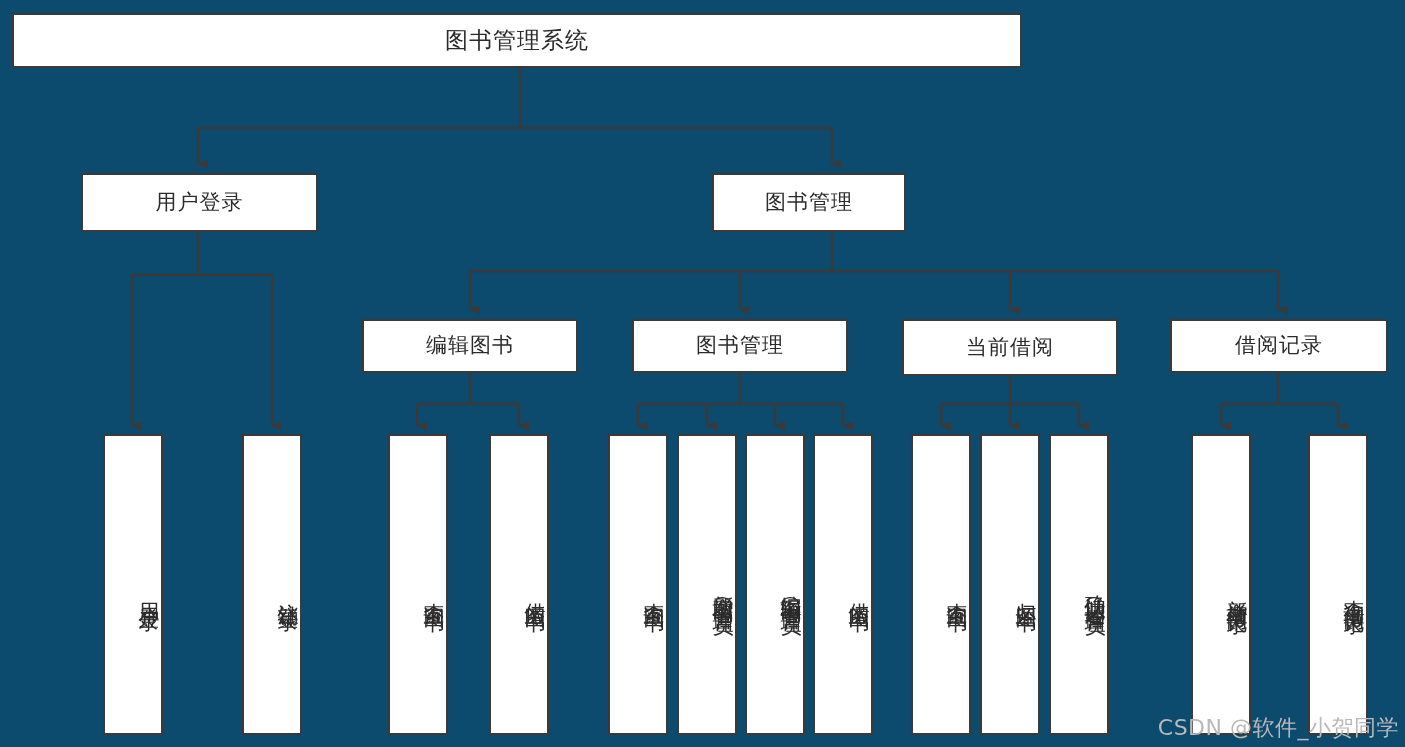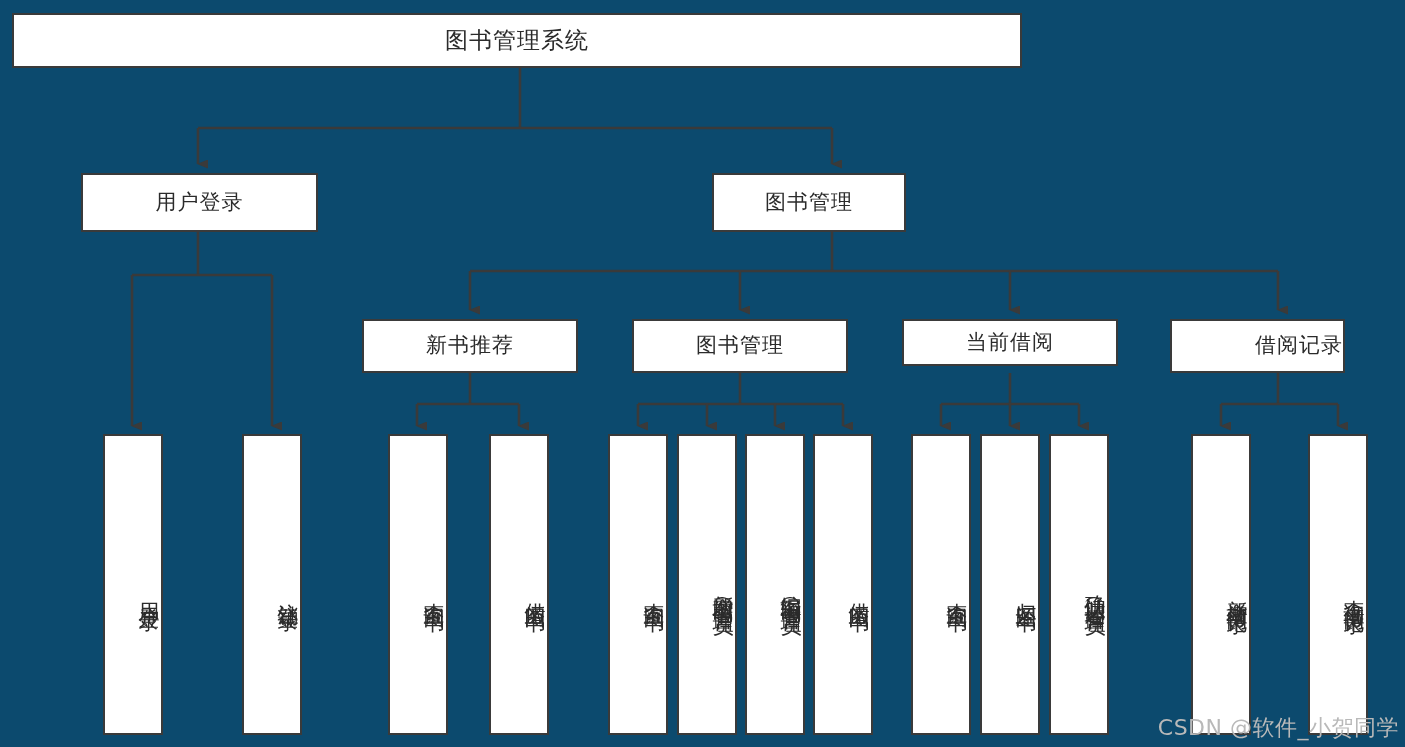--- a/index.html
+++ b/index.html
@@ -129,32 +129,32 @@
 
   <div class="node h" style="left:81px; top:173px; width:237px; height:59px;">
     <span>用户登录</span>
   </div>
 
   <div class="node h" style="left:712px; top:173px; width:194px; height:59px;">
     <span>图书管理</span>
   </div>
 
   <div class="node h" style="left:362px; top:319px; width:216px; height:54px;">
-    <span>新书推荐</span>
+    <span>编辑图书</span>
   </div>
 
   <div class="node h" style="left:632px; top:319px; width:216px; height:54px;">
     <span>图书管理</span>
   </div>
 
-  <div class="node h" style="left:902px; top:319px; width:216px; height:47px;">
+  <div class="node h" style="left:902px; top:319px; width:216px; height:57px;">
     <span>当前借阅</span>
   </div>
 
-  <div class="node h" style="left:1170px; top:319px; width:175px; height:54px;justify-content:flex-end;">
+  <div class="node h" style="left:1170px; top:319px; width:218px; height:54px;">
     <span>借阅记录</span>
   </div>
 
   <div class="node v" style="left:103px; top:434px; width:60px; height:301px;">
     <span class="vtext">用户登录</span>
   </div>
 
   <div class="node v" style="left:242px; top:434px; width:60px; height:301px;">
     <span class="vtext">注销登录</span>
   </div>

